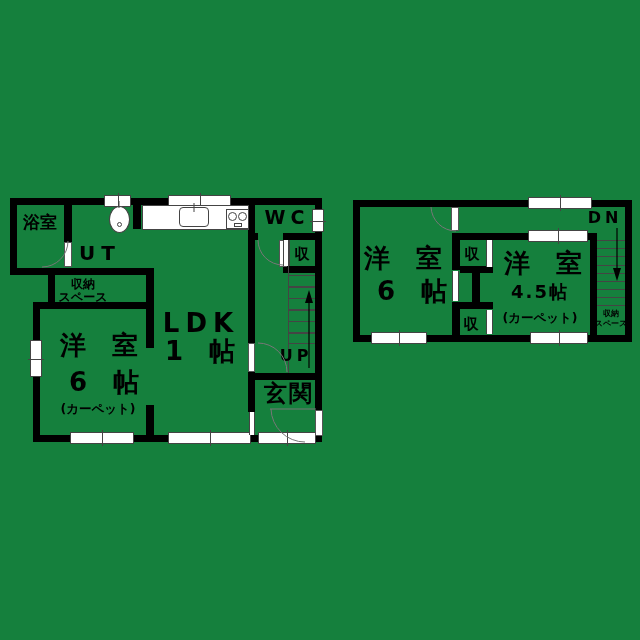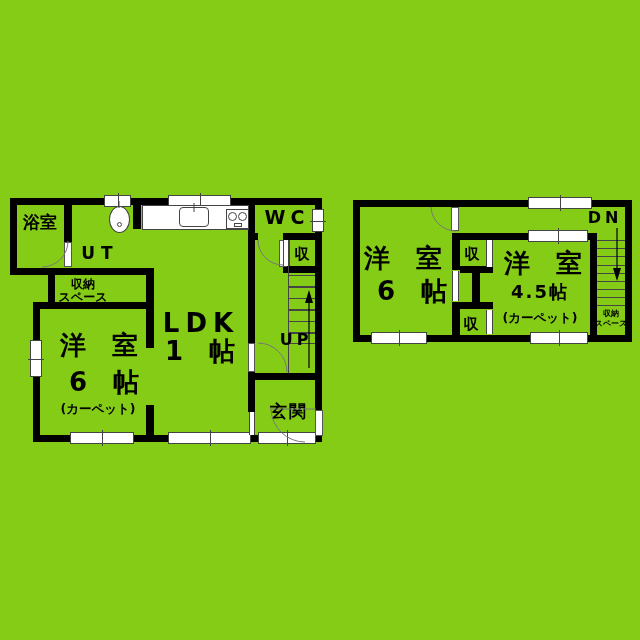--- a/index.html
+++ b/index.html
@@ -1,16 +1,16 @@
 <!DOCTYPE html>
 <html><head>
 <meta charset="utf-8">
 <style>
   html,body{margin:0;padding:0;background:#fff;}
-  #canvas{position:relative;width:640px;height:640px;background:#84cc16;overflow:hidden;
+  #canvas{position:relative;width:640px;height:640px;background:#15803d;overflow:hidden;
           font-family:"DejaVu Sans",sans-serif;}
   
   .w{position:absolute;background:#000;}
   
   .thin{position:absolute;background:#444;}
   
   .win-h,.win-v{position:absolute;background:#fff;border:1px solid #444;box-sizing:border-box;}
   .win-h::after{content:"";position:absolute;left:50%;top:-3px;bottom:-3px;width:1px;background:#444;}
   .win-v::after{content:"";position:absolute;top:50%;left:-3px;right:-3px;height:1px;background:#444;}
   
@@ -76,32 +76,32 @@
     <div class="fx" style="left:142px;top:205px;width:107px;height:25px"></div>
     <div class="fx" style="left:179px;top:207px;width:30px;height:20px;border-radius:4px"></div>
     <div class="fx" style="left:226px;top:209px;width:23px;height:20px"></div>
     <div class="fx round" style="left:228px;top:212px;width:9px;height:9px"></div>
     <div class="fx round" style="left:238px;top:212px;width:9px;height:9px"></div>
     <div class="fx" style="left:234px;top:223px;width:8px;height:4px"></div>
     <div class="fx round" style="left:109px;top:206px;width:21px;height:27px"></div>
     <div class="fx round" style="left:117px;top:222px;width:5px;height:5px"></div>
 
     <div class="t" style="left:40px;top:222px;font-size:17px">浴室</div>
-    <div class="t" style="left:100px;top:253px;font-size:17px;letter-spacing:6px">UT</div>
+    <div class="t" style="left:100px;top:253px;font-size:20px;letter-spacing:6px">UT</div>
     <div class="t" style="left:287px;top:217px;font-size:19px;letter-spacing:5px">WC</div>
     <div class="t" style="left:302px;top:254px;font-size:15px">収</div>
     <div class="t" style="left:83px;top:284px;font-size:12px">収納</div>
     <div class="t" style="left:83px;top:297px;font-size:12px">スペース</div>
     <div class="t" style="left:201px;top:323px;font-size:26px;letter-spacing:6px">LDK</div>
     <div class="t" style="left:200px;top:351px;font-size:26px">1　帖</div>
     <div class="t" style="left:99px;top:345px;font-size:26px">洋　室</div>
     <div class="t" style="left:104px;top:382px;font-size:26px">6　帖</div>
     <div class="t" style="left:98px;top:409px;font-size:12.5px">(カーペット)</div>
-    <div class="t" style="left:296px;top:340px;font-size:16px;letter-spacing:4px">UP</div>
-    <div class="t" style="left:289px;top:411px;font-size:17px;letter-spacing:2px">玄関</div>
+    <div class="t" style="left:296px;top:356px;font-size:16px;letter-spacing:4px">UP</div>
+    <div class="t" style="left:289px;top:393px;font-size:23px;letter-spacing:2px">玄関</div>
   </div>
 
   <div>
 
     <i class="w" style="left:353px;top:200px;width:279px;height:7px"></i>
     <i class="w" style="left:353px;top:200px;width:7px;height:142px"></i>
     <i class="w" style="left:353px;top:335px;width:279px;height:7px"></i>
     <i class="w" style="left:625px;top:200px;width:7px;height:142px"></i>
 
     <i class="w" style="left:456px;top:233px;width:76px;height:7px"></i>

